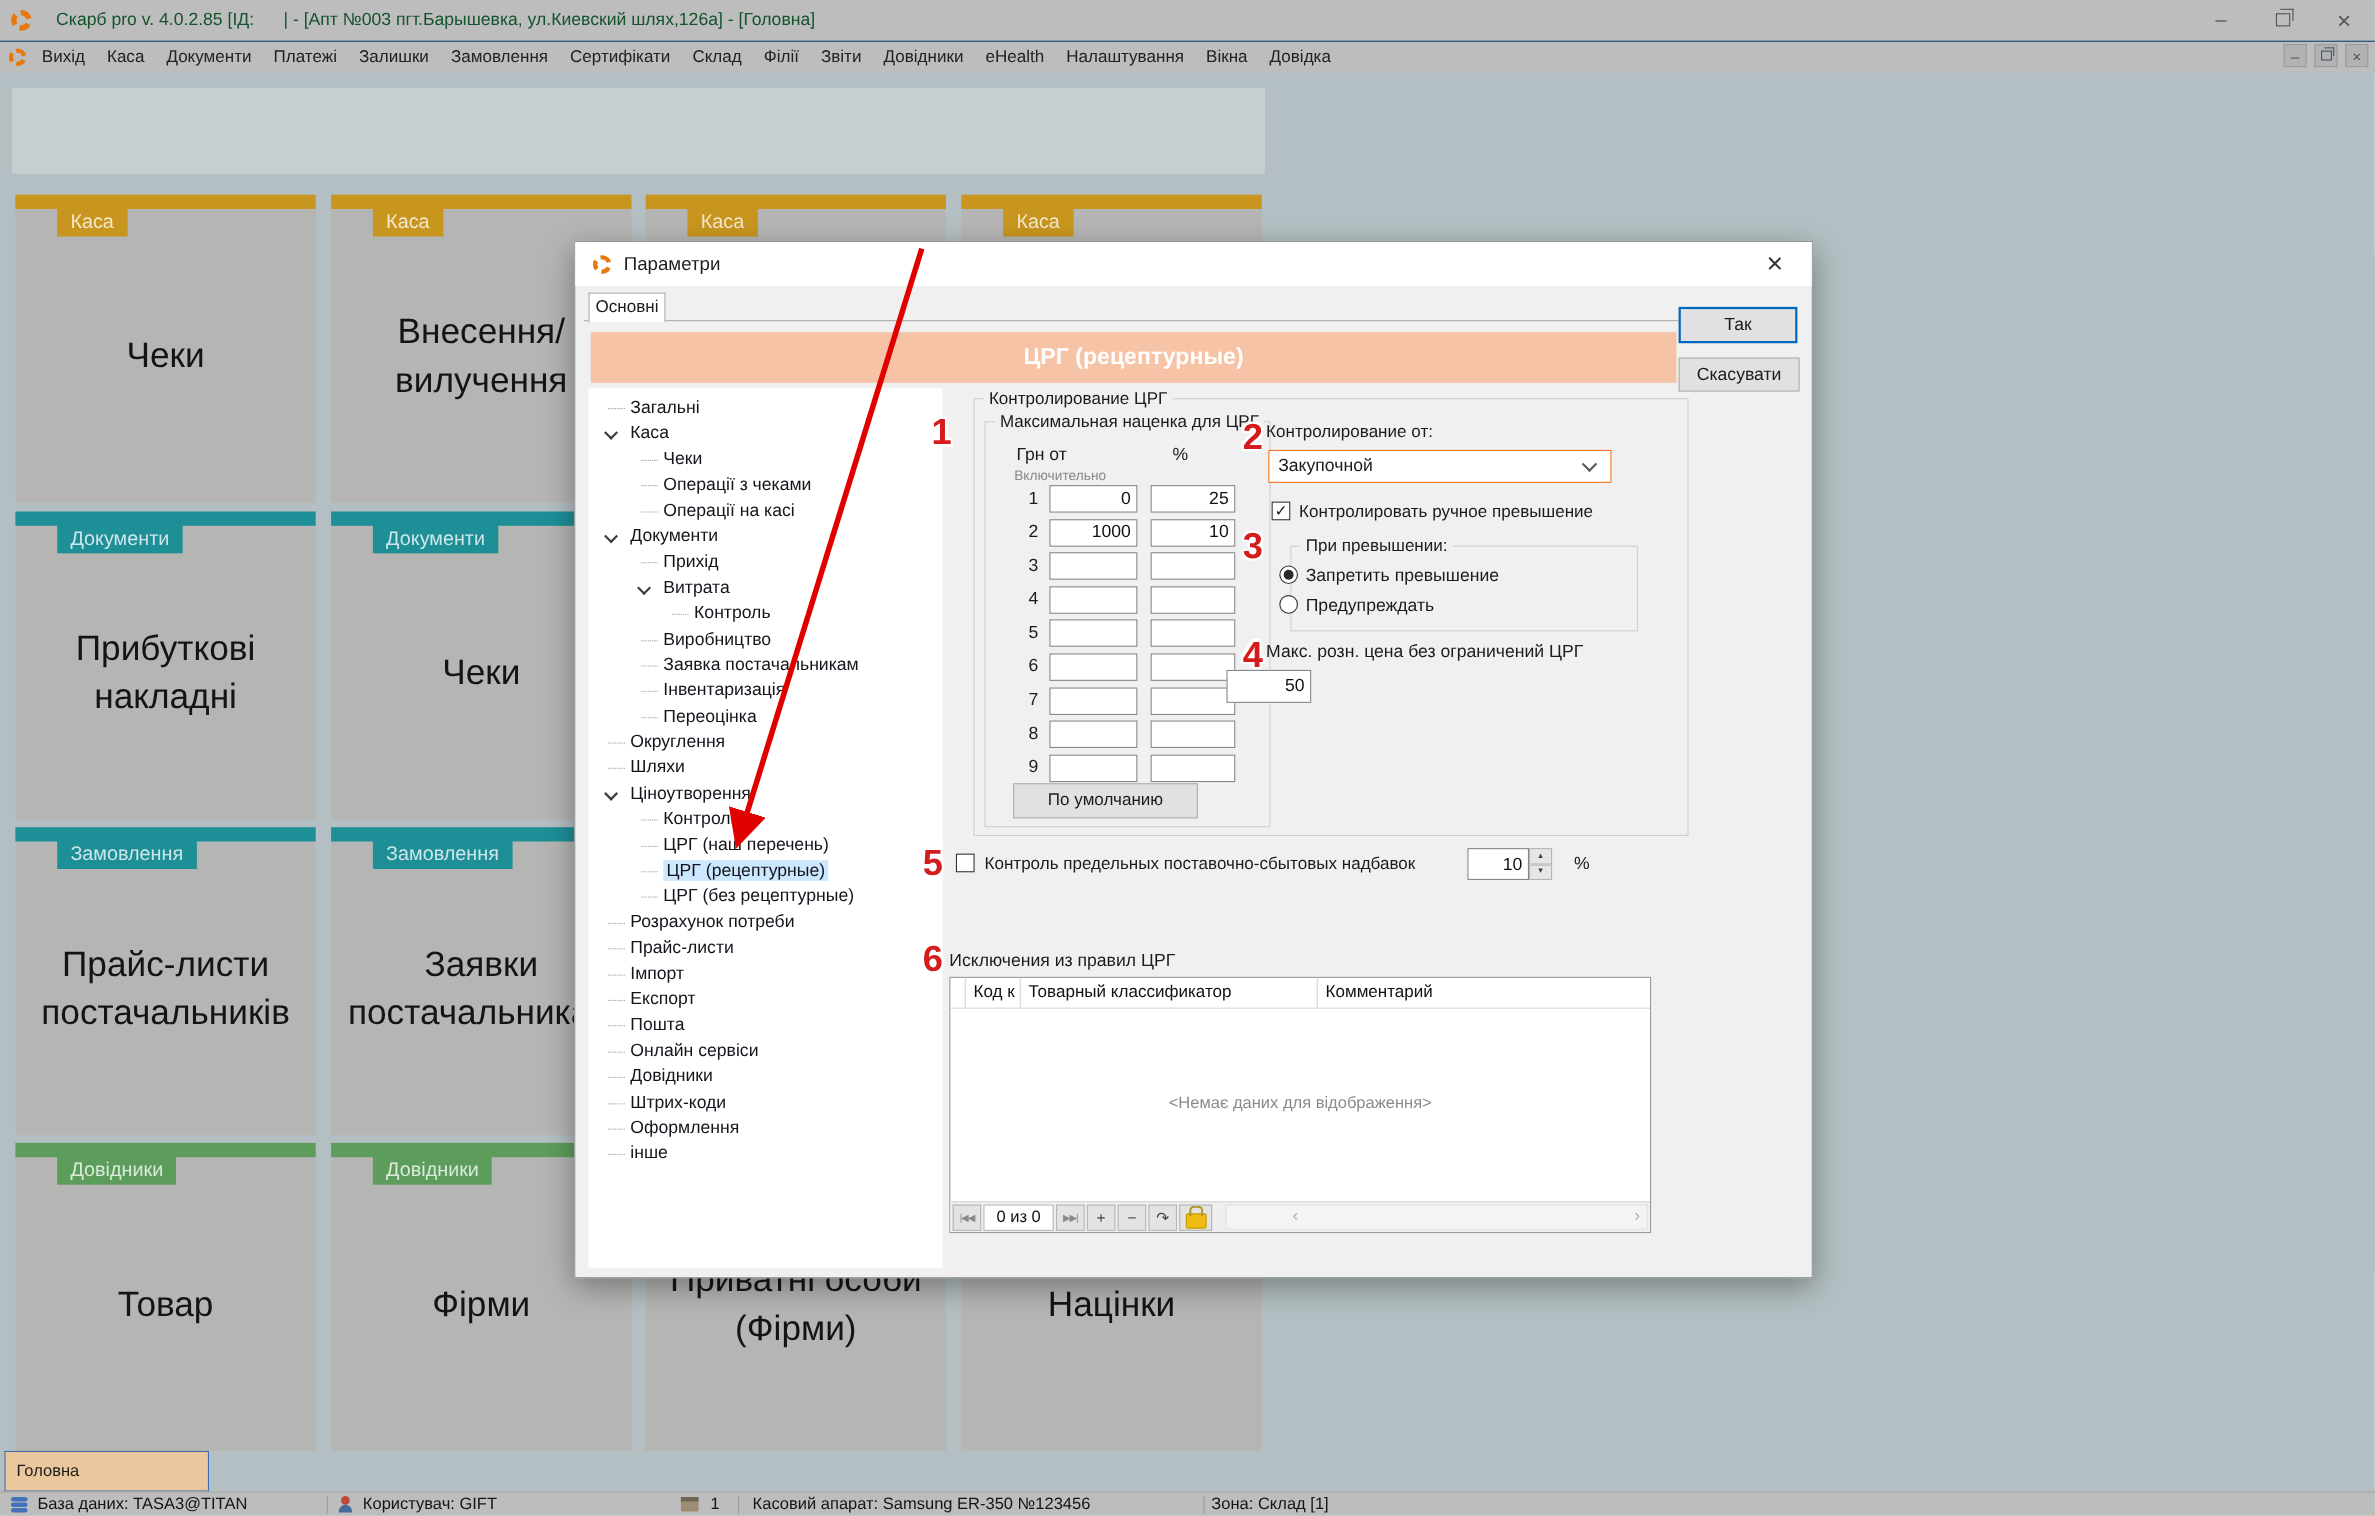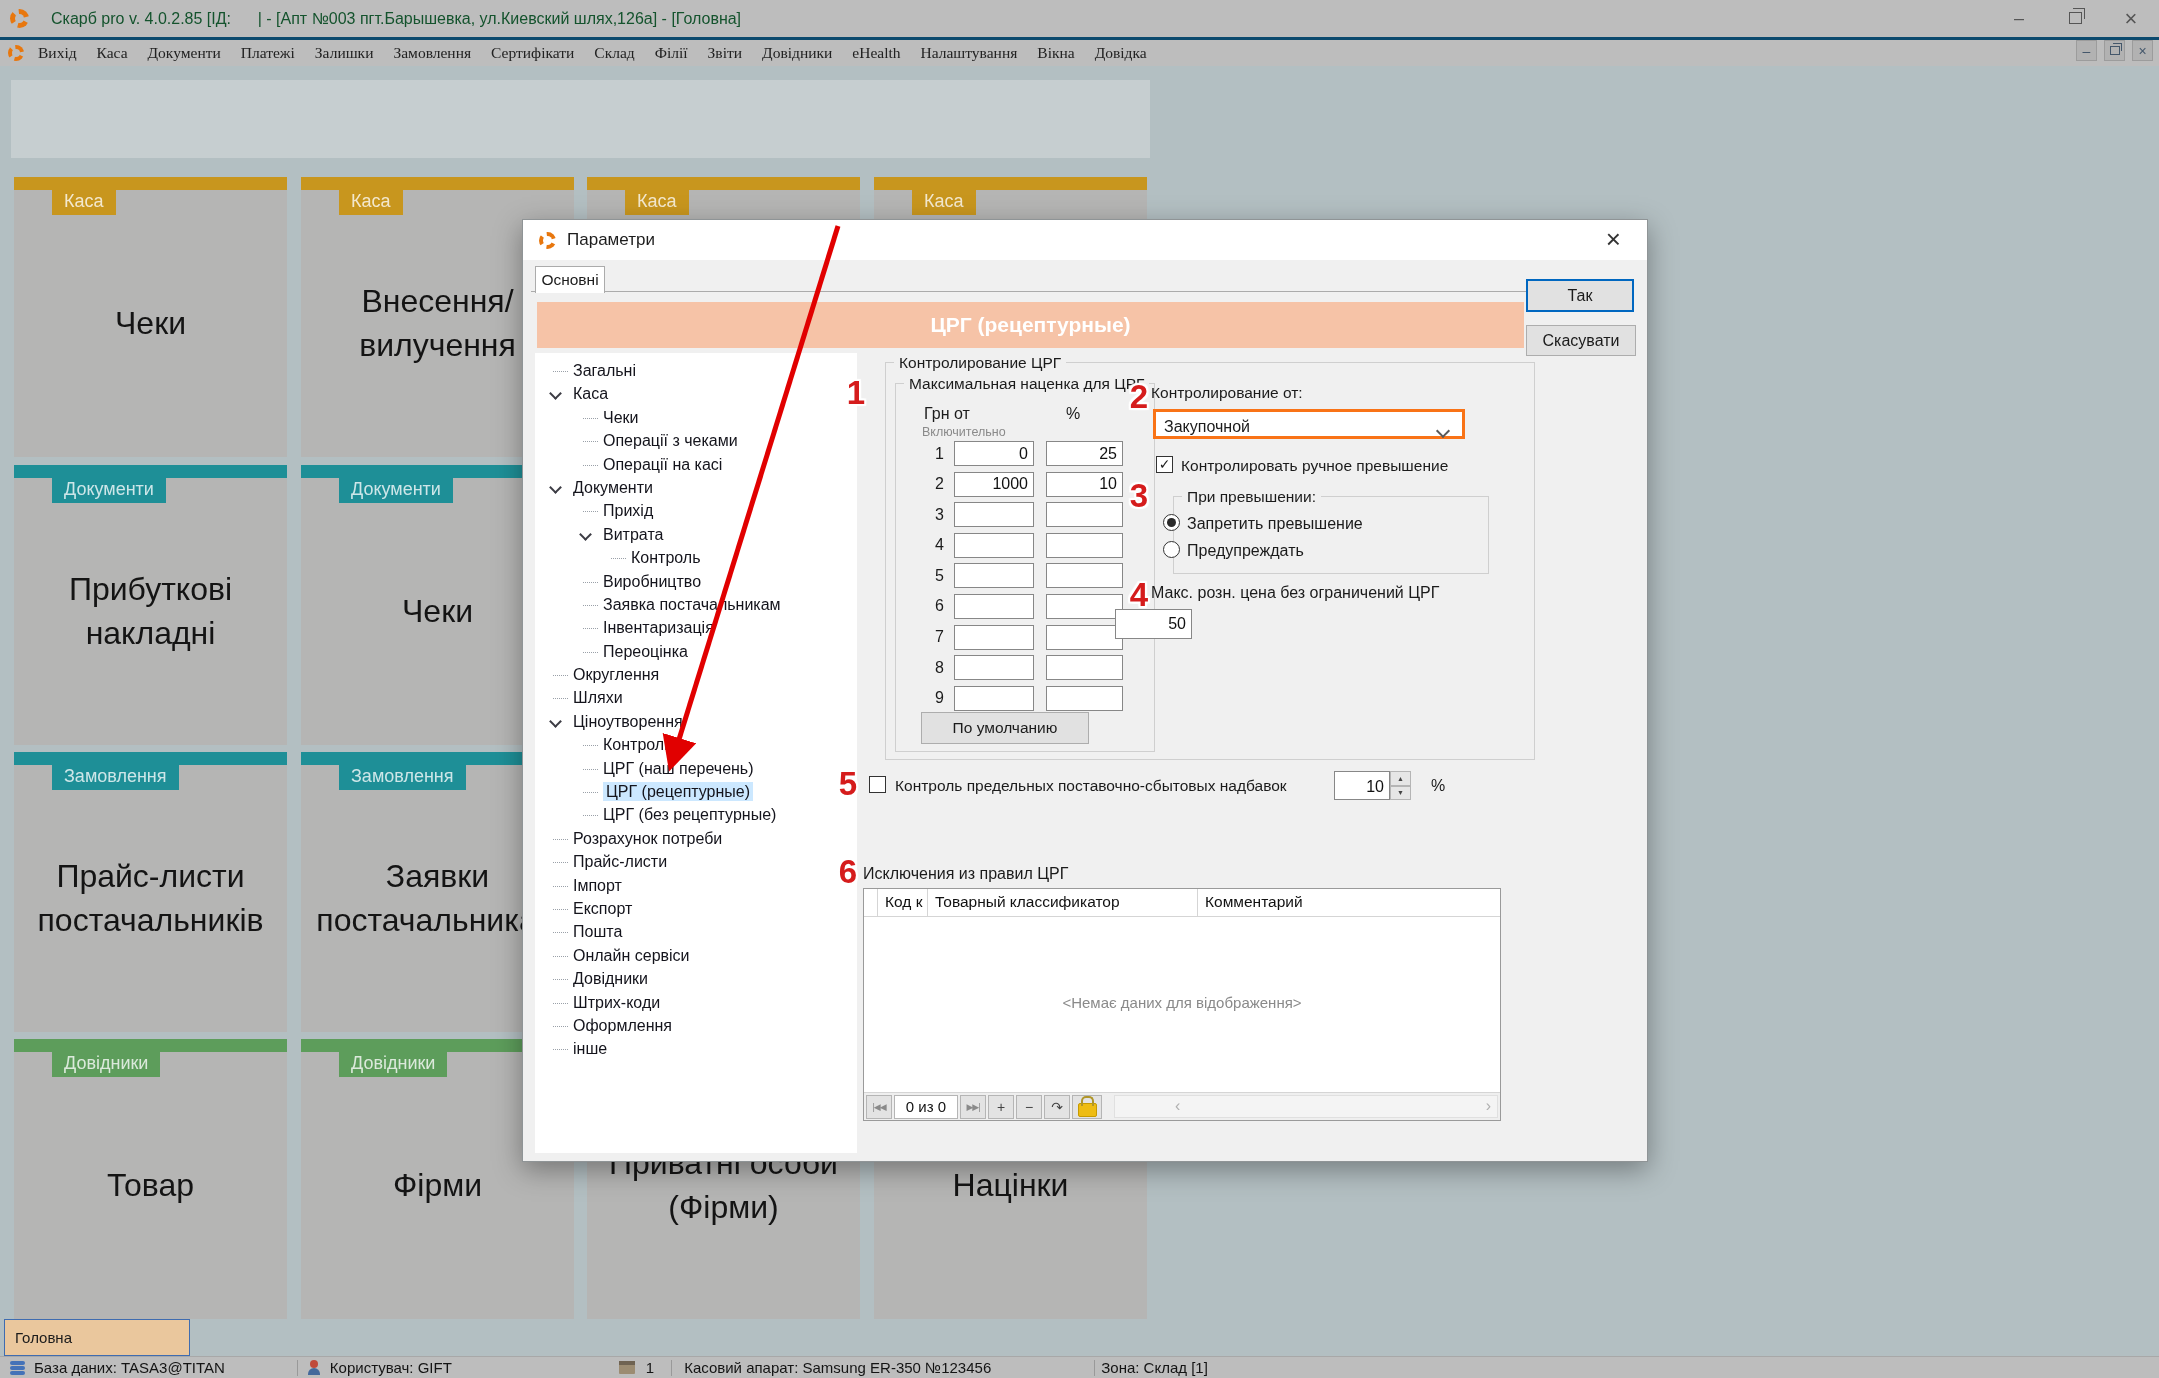--- a/index.html
+++ b/index.html
@@ -9,21 +9,21 @@
 
   
   #titlebar{left:0;top:0;width:2159px;height:37px;background:#bdbdbd;display:flex;align-items:center;}
   #titlebar .ttl{font-size:16px;color:#14532d;white-space:pre;margin-left:22px;}
   .logo-ring{width:19px;height:19px;border:5px dashed #e8770e;border-radius:50%;box-sizing:border-box;}
   #titlebar .logo-ring{margin-left:10px;}
   .wctl{position:absolute;top:0;height:37px;display:flex;align-items:center;}
   .wc{width:56px;text-align:center;color:#555;font-size:18px;}
   .sq{display:inline-block;width:11px;height:10px;border:1.5px solid #555;position:relative;background:transparent;}
   .sq::before{content:"";position:absolute;left:3px;top:-5px;width:11px;height:10px;border:1.5px solid #555;border-bottom:none;border-left:none;}
-  #menubar{left:0;top:37px;width:2159px;height:29px;background:#bdbdbd;border-top:3px solid #0c4a6e;display:flex;align-items:center;box-sizing:border-box;font-family:Liberation Serif, serif;}
+  #menubar{left:0;top:37px;width:2159px;height:29px;background:#bdbdbd;border-top:1px solid #0c4a6e;display:flex;align-items:center;box-sizing:border-box;}
   #menubar .logo-ring{width:16px;height:16px;border-width:4px;margin:0 4px 0 8px;}
   .mitem{font-size:15.5px;color:#222;padding:0 10px;}
   .mdictl{position:absolute;right:6px;top:40px;display:flex;gap:7px;}
   .mdibtn{width:21px;height:21px;background:#b2b2b2;border:1px solid #9c9c9c;display:flex;align-items:center;justify-content:center;color:#44576b;font-size:14px;box-sizing:border-box;}
   .sq2{display:inline-block;width:8px;height:7px;border:1.5px solid #44576b;position:relative;}
   .sq2::before{content:"";position:absolute;left:2px;top:-4px;width:8px;height:7px;border:1.5px solid #44576b;border-bottom:none;border-left:none;}
 
   
   #qpanel{left:11px;top:80px;width:1139px;height:78px;background:#c6ced0;}
   #qtitle{left:42px;top:94px;font-size:38px;font-weight:600;color:#191919;}
@@ -62,21 +62,21 @@
   
   .grp{position:absolute;border:1px solid #cfcfcf;margin-left:22px;}
   .glabel{position:absolute;top:-9px;left:8px;background:#f0f0f0;padding:0 5px;font-size:15.5px;color:#1b1b1b;white-space:nowrap;}
   .lab{position:absolute;font-size:15.5px;color:#1b1b1b;white-space:nowrap;}
   .nf{border:1px solid #878787;background:#fff;font-size:16px;text-align:right;padding:0 5px;box-sizing:border-box;font-family:inherit;color:#111;}
   .nrow{display:flex;align-items:center;height:25px;margin-bottom:5.6px;}
   .nidx{width:34px;text-align:right;padding-right:10px;font-size:16px;color:#1b1b1b;}
   .nrow .f1{width:80px;height:25px;}
   .nrow .f2{width:77px;height:25px;margin-left:12px;}
   #btn-default{left:398px;top:492px;width:168px;height:32px;font-size:15.5px;}
-  #combo{left:630px;top:189px;width:312px;height:30px;background:#fff;border:3px solid #f97316;box-sizing:border-box;display:flex;align-items:flex-end;}
+  #combo{left:630px;top:189px;width:312px;height:30px;background:#fff;border:1px solid #f97316;box-sizing:border-box;display:flex;align-items:center;}
   #combo .val{font-size:16px;color:#1b1b1b;margin-left:8px;flex:1;}
   .combochev{width:8px;height:8px;border-right:2px solid #5a5a5a;border-bottom:2px solid #5a5a5a;transform:rotate(45deg);margin-right:14px;margin-top:-4px;}
   .cb{position:absolute;width:17px;height:17px;background:#fff;border:1px solid #333;box-sizing:border-box;font-size:14px;line-height:15px;text-align:center;color:#1b1b1b;}
   .radio{position:absolute;width:17px;height:17px;border:1px solid #333;border-radius:50%;background:#fff;box-sizing:border-box;}
   .radio.on::after{content:"";position:absolute;left:3px;top:3px;width:9px;height:9px;border-radius:50%;background:#2b2b2b;}
   #inp50{left:592px;top:389px;width:77px;height:30px;}
   .spin{position:absolute;height:29px;display:flex;}
   .spin .sval{width:56px;height:29px;border:1px solid #878787;background:#fff;box-sizing:border-box;font-size:16px;text-align:right;padding:2px 5px 0 0;color:#111;}
   .spin .sbtns{width:21px;display:flex;flex-direction:column;}
   .spin .sb{flex:1;background:#e6e6e6;border:1px solid #b5b5b5;font-size:7px;color:#444;display:flex;align-items:center;justify-content:center;box-sizing:border-box;}

